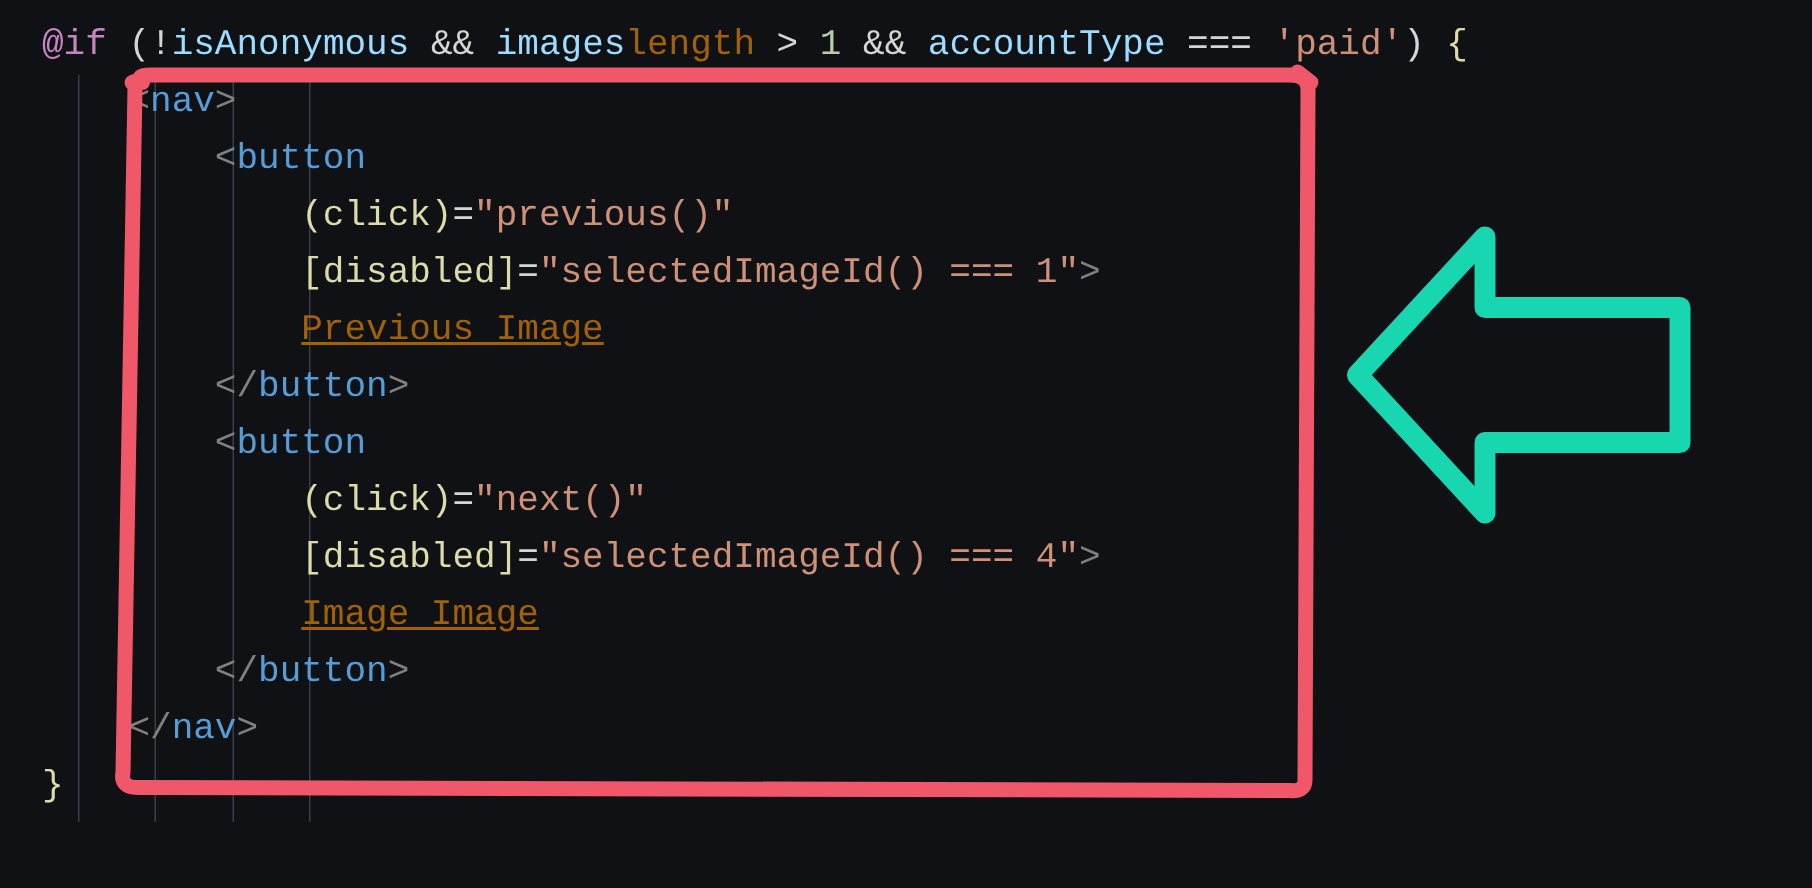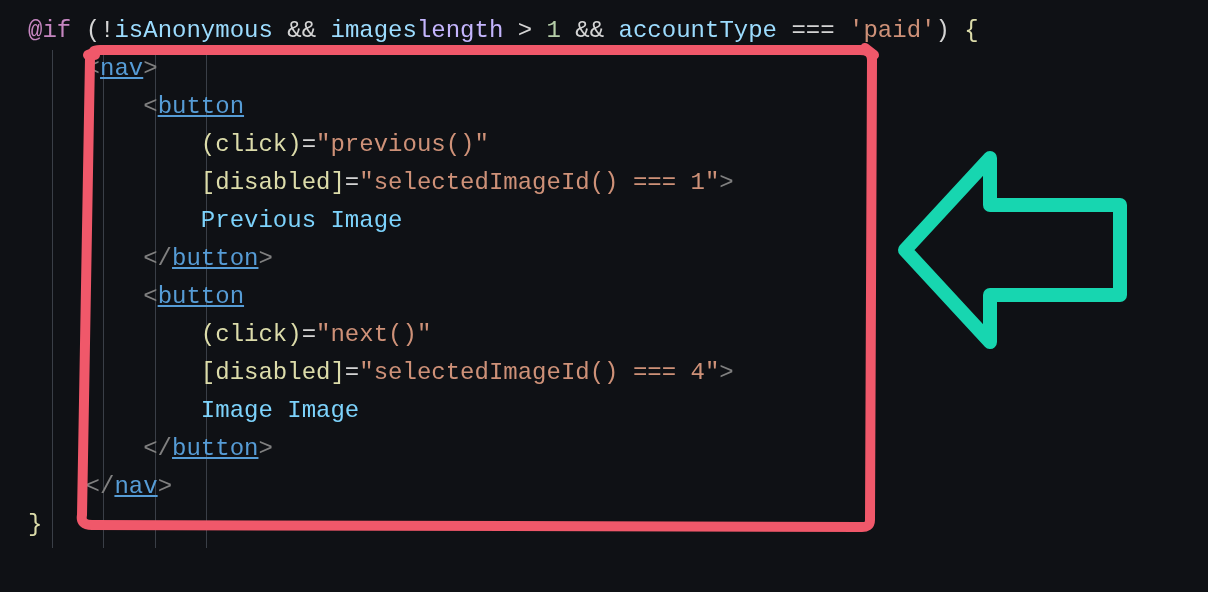--- a/index.html
+++ b/index.html
@@ -5,27 +5,27 @@
   html,body{margin:0;padding:0;background:#0f1115;width:1208px;height:592px;overflow:hidden;}
   .stage{position:relative;width:1208px;height:592px;font-family:Consolas,'Courier New',monospace;font-size:24px;line-height:38px;white-space:pre;font-weight:500;}
   .code{position:absolute;left:28px;top:12px;color:#d4d4d4;}
   .guides{position:absolute;left:0;top:0;pointer-events:none;}
   .guide{position:absolute;top:50px;width:1px;height:498px;background:#3a3f47;}
   .g1{left:52px;} .g2{left:103px;} .g3{left:155px;} .g4{left:206px;}
   .c-purple{color:#c586c0;text-align:right;}   
   .c-paren {color:#d4d4d4;}
   .c-op    {color:#d4d4d4;}
   .c-var   {color:#9cdcfe;}
-  .c-prop  {color:#c4b5fd;}
+  .c-prop  {color:#a16207;}
   .c-num   {color:#b5cea8;}
   .c-str   {color:#ce9178;}
-  .c-tag   {color:#569cd6;text-decoration:underline;}
+  .c-tag   {color:#569cd6;}
   .c-angle {color:#808080;}
   .c-attr  {color:#dcdcaa;font-family:Liberation Mono, monospace;}
-  .c-txt   {color:#7dd3fc;}
+  .c-txt   {color:#a16207;text-decoration:underline;}
   .c-brace {color:#dcdcaa;}
   .annot{position:absolute;left:0;top:0;pointer-events:none;z-index:5;}
 </style>
 </head>
 <body>
 
 <div class="stage">
 
   <div class="guides">
     <div class="guide g1"></div>

